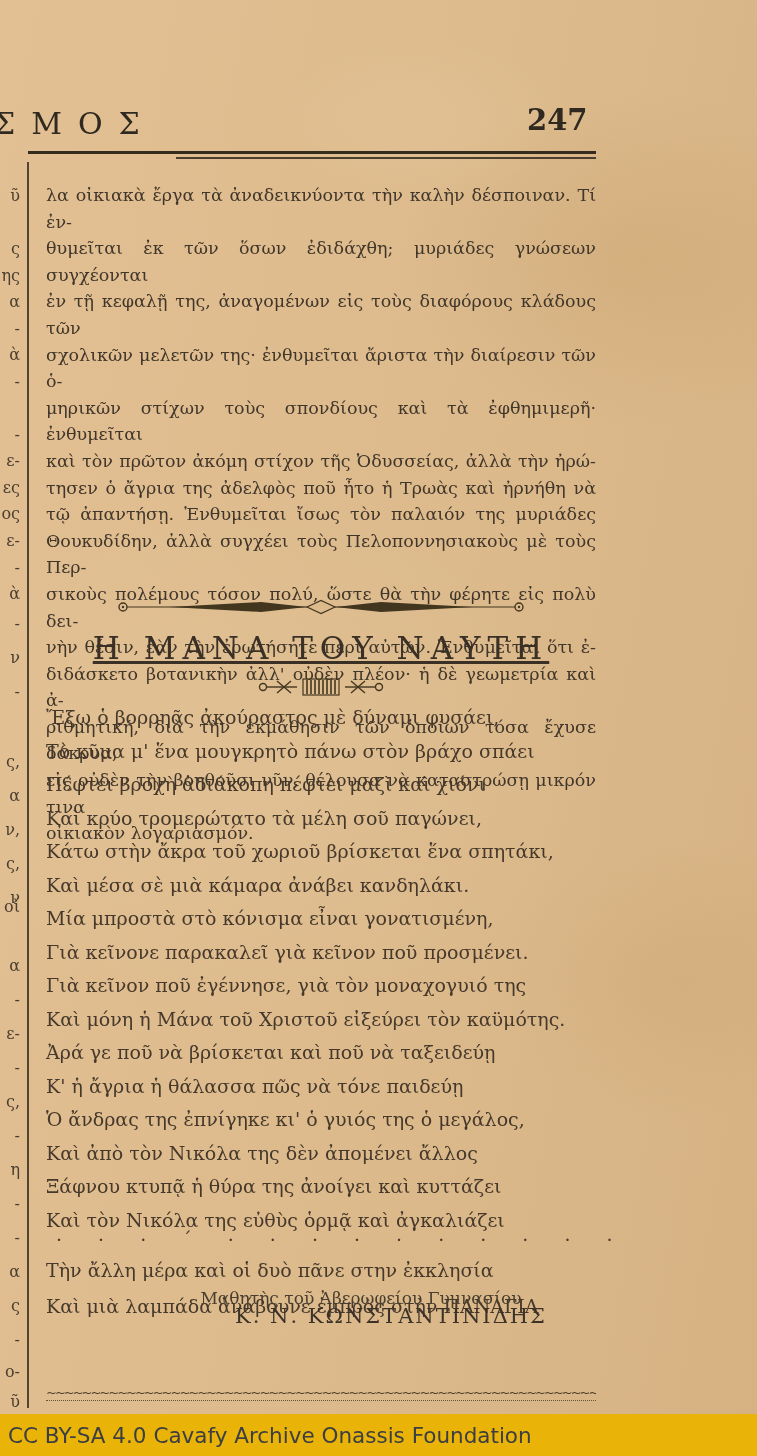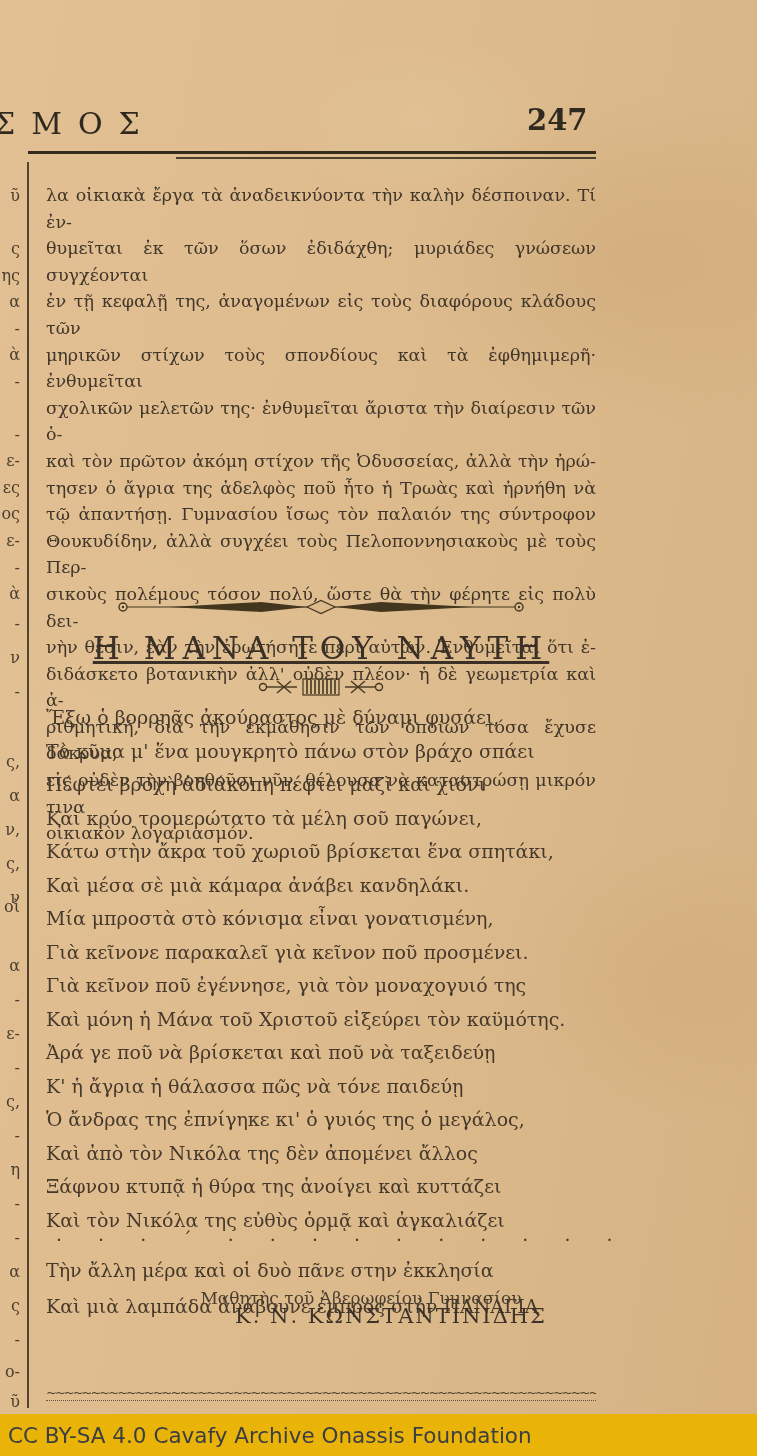--- a/index.html
+++ b/index.html
@@ -145,29 +145,29 @@
     </div>
 
   <div class="prose">
 
       <div class="line">λα οἰκιακὰ ἔργα τὰ ἀναδεικνύοντα τὴν καλὴν δέσποιναν. Τί ἐν-</div>
 
       <div class="line">θυμεῖται ἐκ τῶν ὅσων ἐδιδάχθη; μυριάδες γνώσεων συγχέονται</div>
 
       <div class="line">ἐν τῇ κεφαλῇ της, ἀναγομένων εἰς τοὺς διαφόρους κλάδους τῶν</div>
 
+      <div class="line">σχολικῶν μελετῶν της· ἐνθυμεῖται ἄριστα τὴν διαίρεσιν τῶν ὁ-</div>
+
       <div class="line">μηρικῶν στίχων τοὺς σπονδίους καὶ τὰ ἐφθημιμερῆ· ἐνθυμεῖται</div>
 
-      <div class="line">σχολικῶν μελετῶν της· ἐνθυμεῖται ἄριστα τὴν διαίρεσιν τῶν ὁ-</div>
-
       <div class="line">καὶ τὸν πρῶτον ἀκόμη στίχον τῆς Ὀδυσσείας, ἀλλὰ τὴν ἠρώ-</div>
 
       <div class="line">τησεν ὁ ἄγρια της ἀδελφὸς ποῦ ἦτο ἡ Τρωὰς καὶ ἠρνήθη νὰ</div>
 
-      <div class="line">τῷ ἀπαντήσῃ. Γυμνασίου ἴσως τὸν παλαιόν της σύντροφον</div>
+      <div class="line">τῷ ἀπαντήσῃ. Ἐνθυμεῖται ἴσως τὸν παλαιόν της μυριάδες</div>
 
       <div class="line">Θουκυδίδην, ἀλλὰ συγχέει τοὺς Πελοποννησιακοὺς μὲ τοὺς Περ-</div>
 
       <div class="line">σικοὺς πολέμους τόσον πολύ, ὥστε θὰ τὴν φέρητε εἰς πολὺ δει-</div>
 
       <div class="line">νὴν θέσιν, ἐὰν τὴν ἐρωτήσητε περὶ αὐτῶν. Ἐνθυμεῖται ὅτι ἐ-</div>
 
       <div class="line">διδάσκετο βοτανικὴν ἀλλ' οὐδὲν πλέον· ἡ δὲ γεωμετρία καὶ ἀ-</div>
 
       <div class="line">ριθμητική, διὰ τὴν ἐκμάθησιν τῶν ὁποίων τόσα ἔχυσε δάκρυα,</div>

